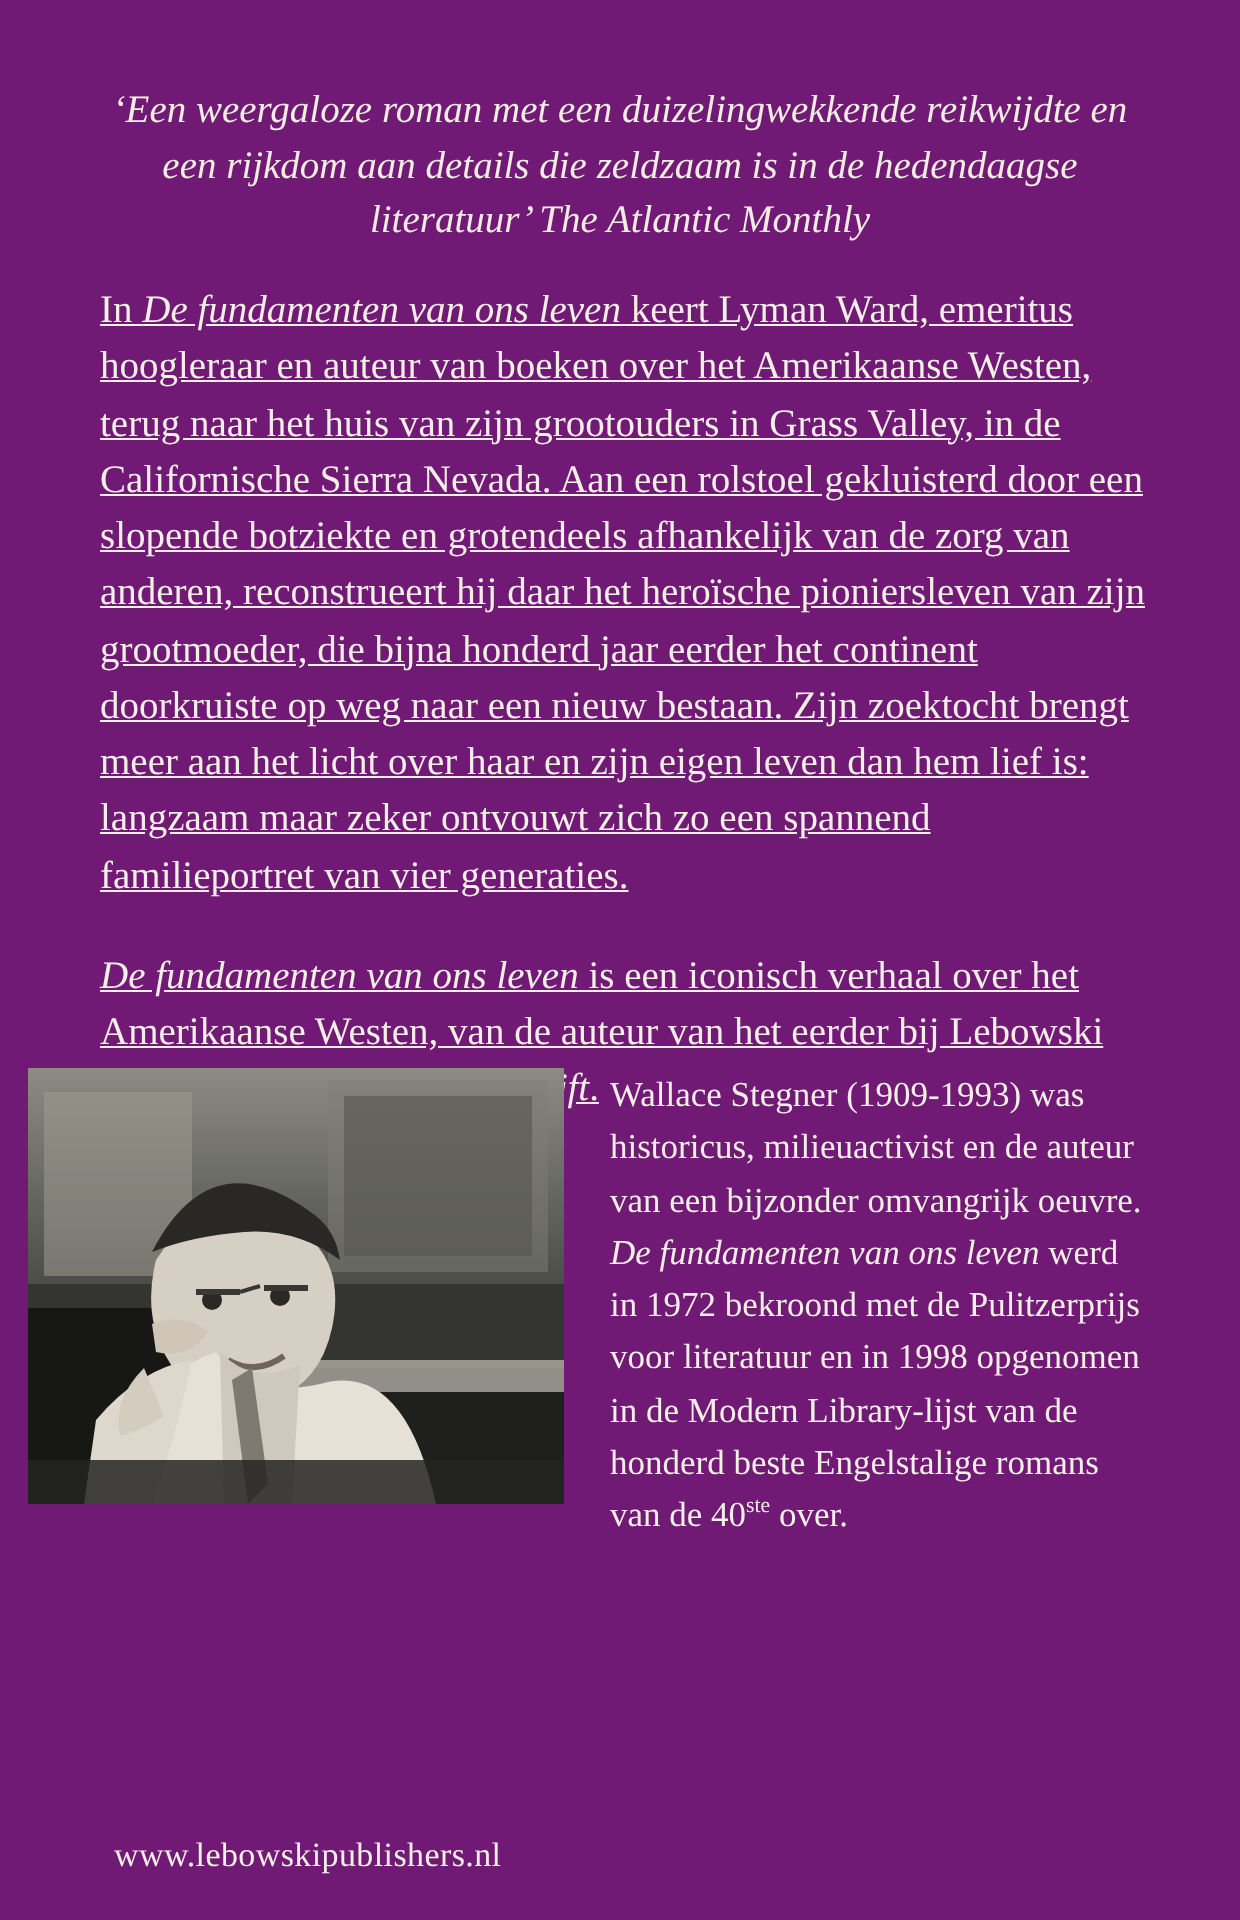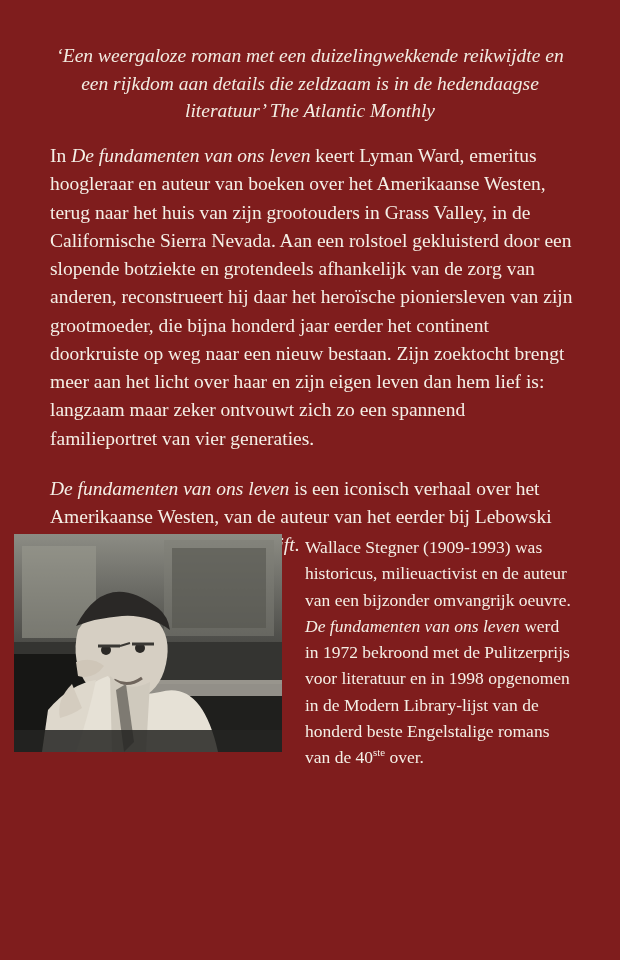--- a/index.html
+++ b/index.html
@@ -9,21 +9,21 @@
   body {
     width: 620px;
     height: 960px;
     background: #ffffff;
     font-family: "Liberation Serif", serif;
   }
   .back-cover {
     position: relative;
     width: 620px;
     height: 960px;
-    background: #7f1d1d;
+    background: #701a75;
     box-sizing: border-box;
     overflow: hidden;
   }
   .blurb {
     position: absolute;
     left: 50px;
     top: 42px;
     width: 520px;
     text-align: center;
     color: #f2ece2;
@@ -39,20 +39,21 @@
     left: 50px;
     top: 142px;
     width: 524px;
     color: #f4efe6;
     font-size: 19.5px;
     line-height: 1.45;
     text-align: left;
   }
   .body-copy p {
     margin: 0 0 22px 0;
+    text-decoration: underline;
   }
   .body-copy p:last-child {
     margin-bottom: 0;
   }
   .body-copy em {
     font-style: italic;
   }
   .author-photo {
     position: absolute;
     left: 14px;
@@ -141,14 +142,15 @@
       <path d="M58 150 q-16 16 -12 34 q14 -4 22 -10z" fill="#d4ccbf"></path>
       <path d="M62 128 q16 -6 28 4 q-10 14 -26 10z" fill="#cfc6b8"></path>
       <rect x="0" y="196" width="268" height="22" fill="#242422" opacity="0.85"></rect>
     </svg>
   </div>
 
   <div class="author-bio">
     <span>Wallace Stegner (1909-1993) was historicus, milieuactivist en de auteur van een bijzonder omvangrijk oeuvre. </span><em>De fundamenten van ons leven</em><span> werd in 1972 bekroond met de Pulitzerprijs voor literatuur en in 1998 opgenomen in de Modern Library-lijst van de honderd beste Engelstalige romans van de 40</span><sup>ste</sup><span> over.</span>
   </div>
 
+  <div class="website">www.lebowskipublishers.nl</div>
 
 </div>
 
 </body></html>

